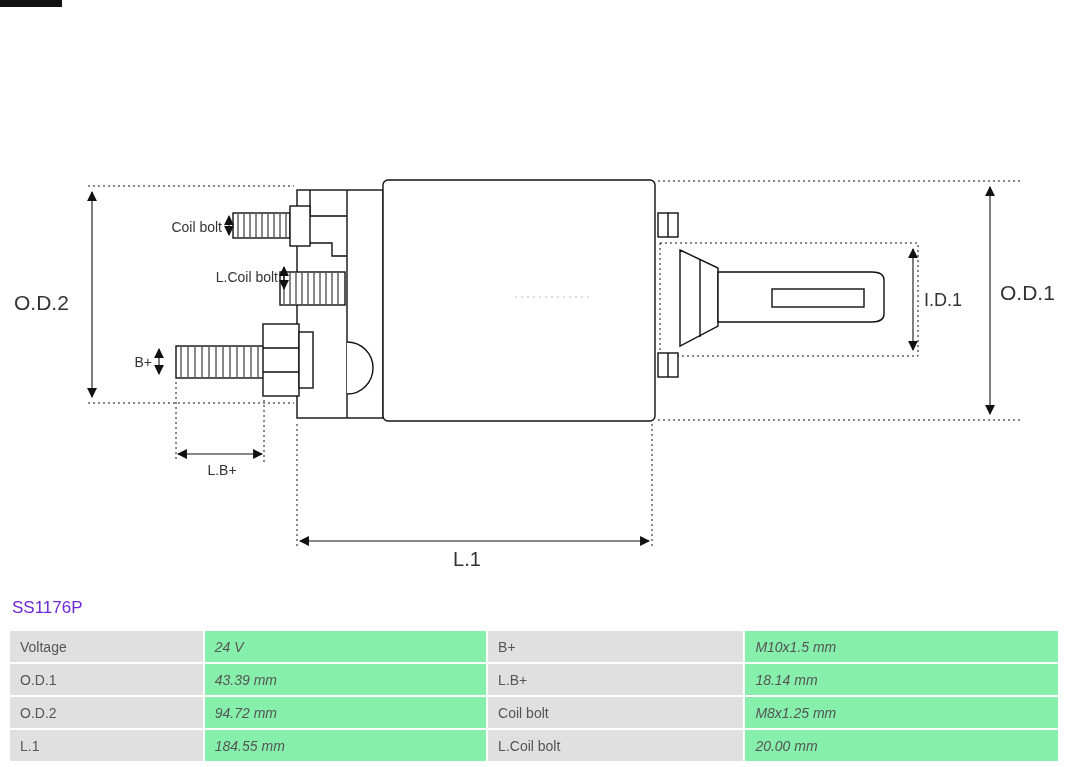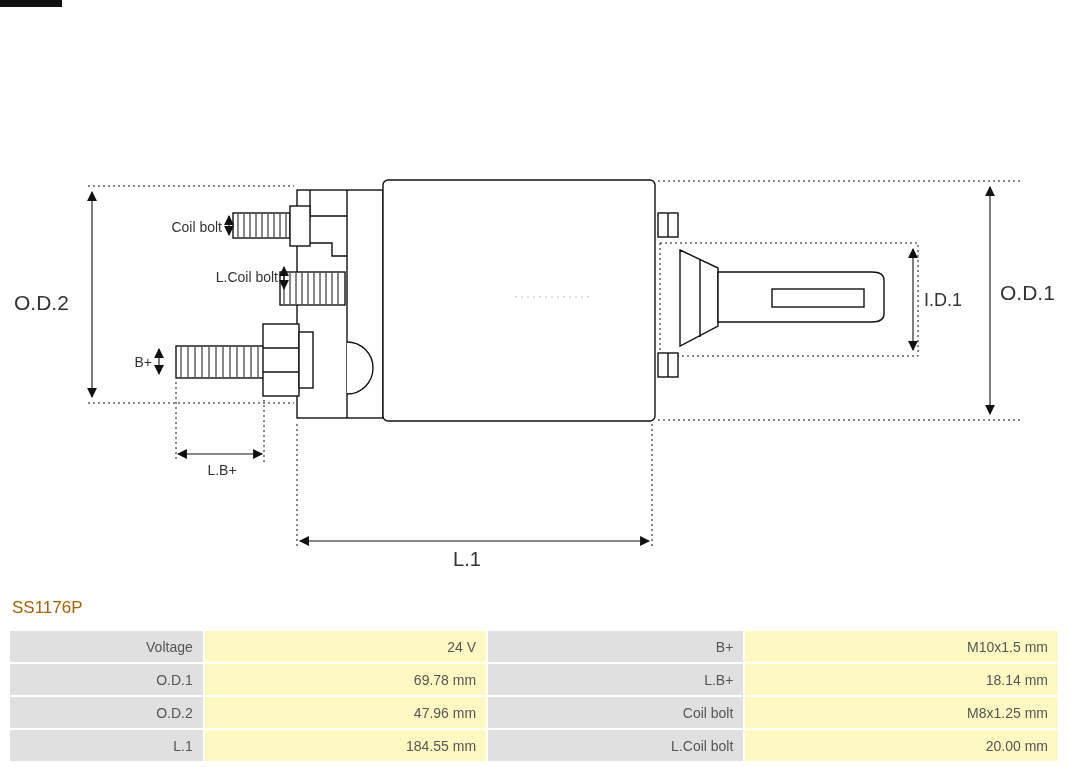--- a/index.html
+++ b/index.html
@@ -20,35 +20,35 @@
   .dim{stroke:#111;stroke-width:1.1;fill:none;}
   .hatch{stroke:#111;stroke-width:1;fill:none;}
   .centerline{stroke:#bbbbbb;stroke-width:1;stroke-dasharray:2 4;fill:none;}
   .lab{fill:#333333;font-family:"Liberation Sans",sans-serif;}
   .lab-big{font-size:21px;}
   .lab-mid{font-size:18px;}
   .lab-l1{font-size:20px;}
   .lab-sm{font-size:14px;}
   .part-number{
     position:absolute;top:598px;left:12px;
-    color:#a16207;font-size:17px;font-weight:400;
+    color:#6d28d9;font-size:17px;font-weight:400;
   }
   table.spec{
     position:absolute;top:629px;left:8px;
     width:1052px;
     border-collapse:separate;border-spacing:2px;
     font-size:14px;color:#555555;
     table-layout:fixed;
   }
   table.spec td{
-    padding:7px 10px;text-align:right;height:17px;
+    padding:7px 10px;height:17px;
     white-space:nowrap;overflow:hidden;
   }
   td.lbl{background:#e0e0e0;}
-  td.val{background:#fef9c3;}
+  td.val{background:#86efac;font-style:italic;}
   col.c1{width:18.5%;}col.c2{width:27%;}col.c3{width:24.5%;}col.c4{width:30%;}
 </style>
 </head>
 <body>
 
 <div class="brand-logo"></div>
 
 <div class="diagram-wrap">
 <svg viewBox="0 0 1080 592" width="1080" height="592">
   <defs>
@@ -157,27 +157,27 @@
     </colgroup>
   <tbody>
     <tr>
       <td class="lbl">Voltage</td>
       <td class="val">24 V</td>
       <td class="lbl">B+</td>
       <td class="val">M10x1.5 mm</td>
     </tr>
     <tr>
       <td class="lbl">O.D.1</td>
-      <td class="val">69.78 mm</td>
+      <td class="val">43.39 mm</td>
       <td class="lbl">L.B+</td>
       <td class="val">18.14 mm</td>
     </tr>
     <tr>
       <td class="lbl">O.D.2</td>
-      <td class="val">47.96 mm</td>
+      <td class="val">94.72 mm</td>
       <td class="lbl">Coil bolt</td>
       <td class="val">M8x1.25 mm</td>
     </tr>
     <tr>
       <td class="lbl">L.1</td>
       <td class="val">184.55 mm</td>
       <td class="lbl">L.Coil bolt</td>
       <td class="val">20.00 mm</td>
     </tr>
   </tbody>

